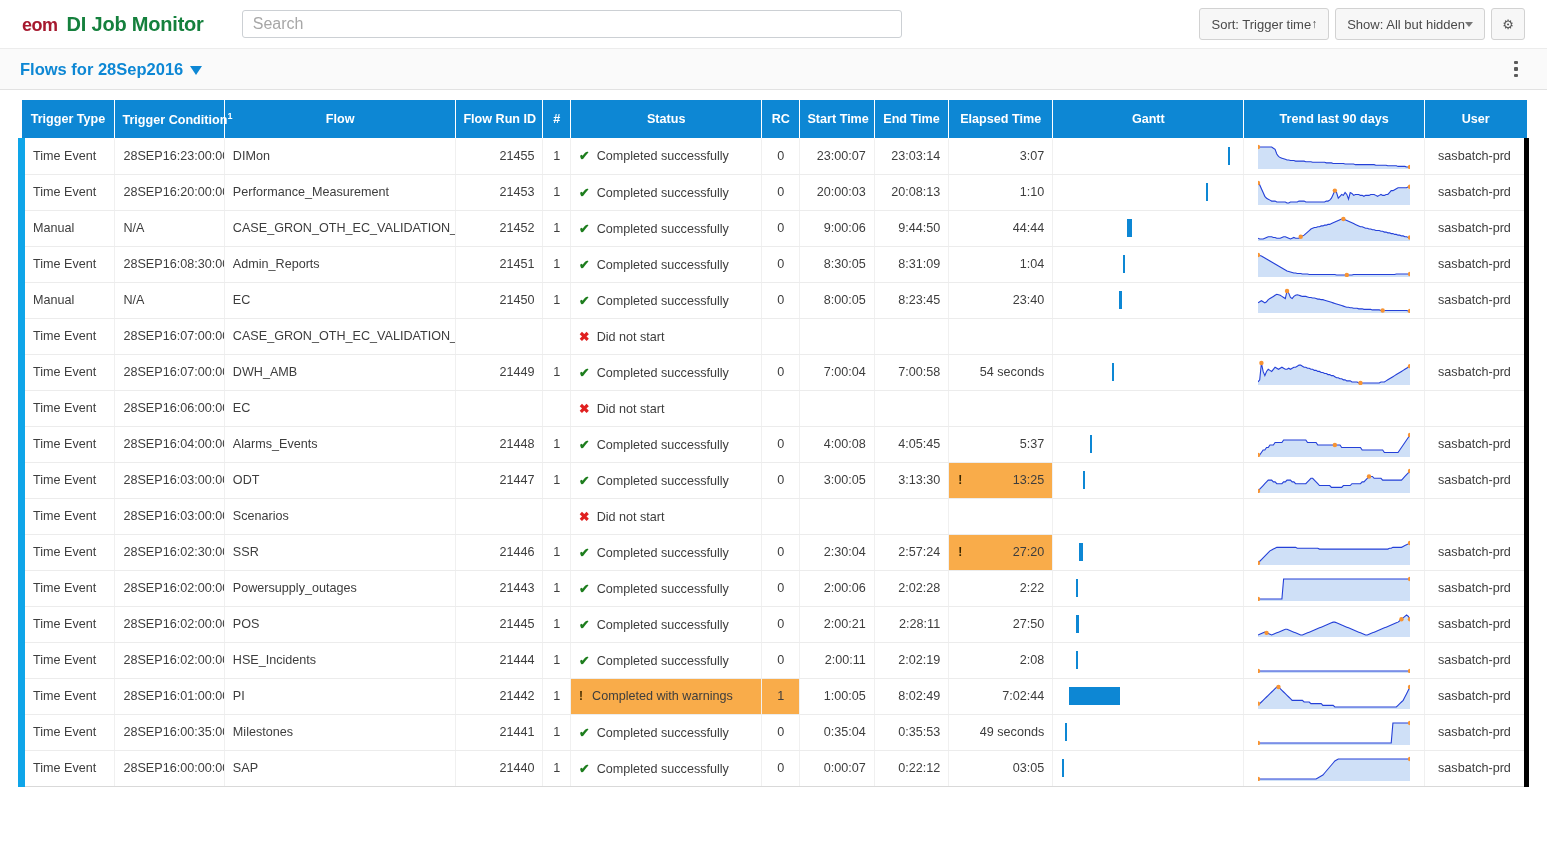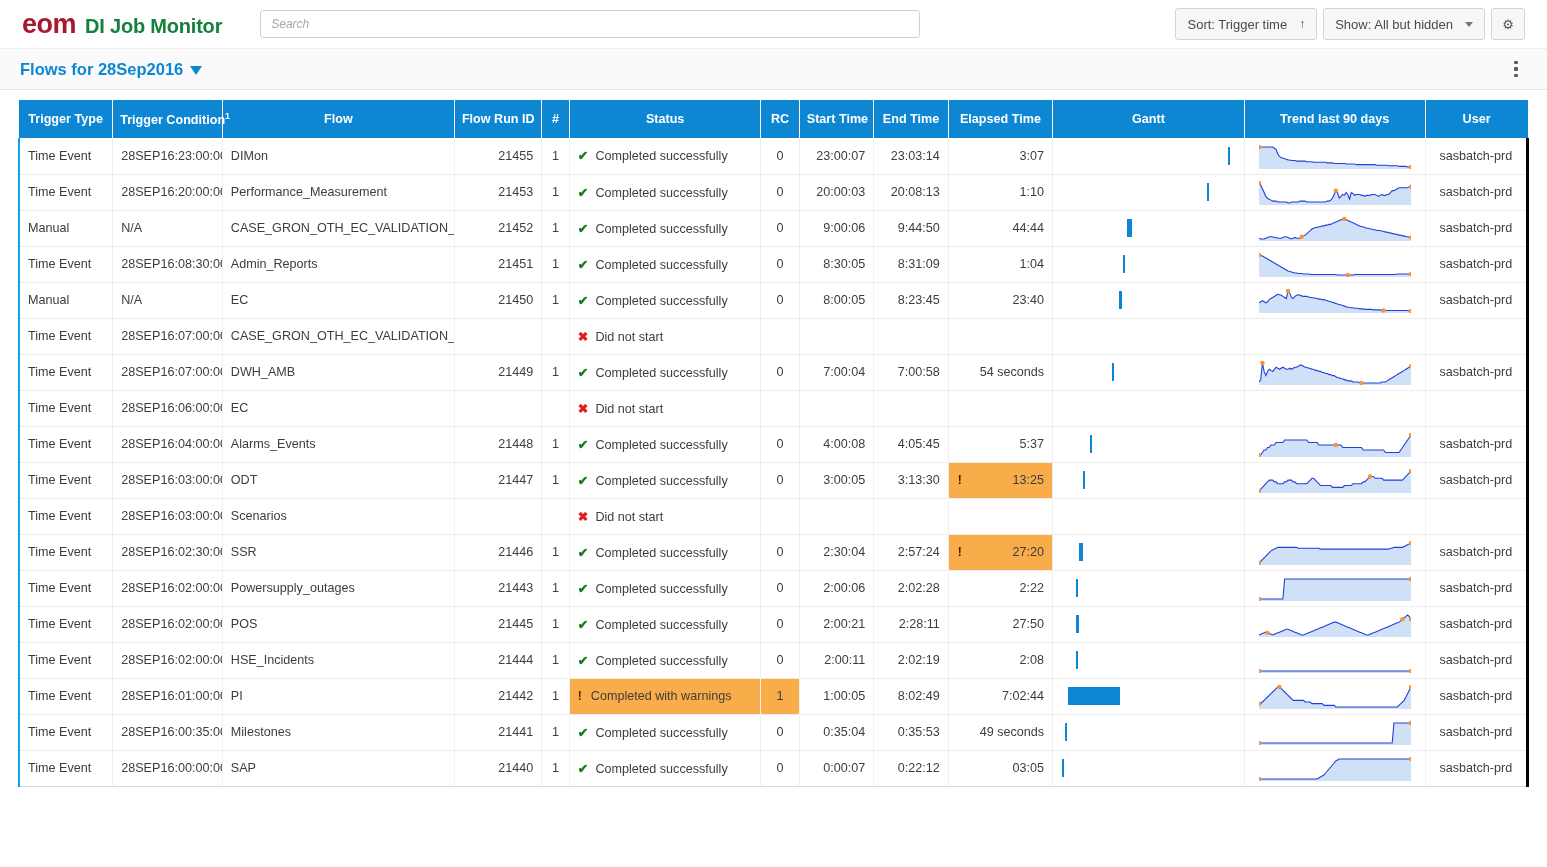--- a/index.html
+++ b/index.html
@@ -24,21 +24,21 @@
     padding: 0 22px;
     box-sizing: border-box;
     background: #ffffff;
   }
   .brand {
     display: flex;
     align-items: baseline;
     white-space: nowrap;
   }
   .brand-eom {
-    font-size: 27px;
+    font-size: 18px;
     font-weight: bold;
     color: #a6192e;
     letter-spacing: -0.5px;
   }
   .brand-title {
     font-size: 20px;
     font-weight: bold;
     color: #15803d;
     margin-left: 9px;
     letter-spacing: -0.2px;
@@ -46,48 +46,46 @@
   .search-wrap {
     margin-left: 38px;
     flex: 0 0 auto;
   }
   .search-input {
     width: 660px;
     height: 28px;
     border: 1px solid #ccd0d4;
     border-radius: 3px;
     padding: 8px 10px;
-    font-size: 12px;
+    font-size: 16px;
     font-family: "Liberation Sans", sans-serif;
     color: #444;
     background: #fff;
     box-sizing: border-box;
     outline: none;
-    font-style: italic;
   }
   .search-input::placeholder { color: #a7a7a7; }
 
   .topbar-right {
     margin-left: auto;
     display: flex;
     align-items: center;
     gap: 6px;
   }
   .btn {
     height: 30px;
     border: 1px solid #d2d2d2;
     background: #f7f7f7;
     border-radius: 3px;
     font-size: 13px;
     font-family: "Liberation Sans", sans-serif;
     color: #4a4a4a;
     padding: 0 11px;
     display: inline-flex;
     align-items: center;
-    gap: 12px;
     cursor: pointer;
     white-space: nowrap;
   }
   .btn-icon-only {
     width: 32px;
     padding: 0;
     justify-content: center;
     gap: 0;
   }
   .arrow-up { font-size: 12px; color: #555; }
@@ -178,22 +176,22 @@
     height: 36px;
     border-bottom: 1px solid #ececec;
     border-right: 1px solid #f0f0f0;
     padding: 0 8px;
     box-sizing: border-box;
     vertical-align: middle;
     color: #3d3d3d;
     white-space: nowrap;
     overflow: hidden;
   }
-  table.jobs tbody tr td:first-child { border-left: 2px solid #0ea5e9; }
-  table.jobs tbody tr td:last-child { border-right: 3px solid #000000; margin-top: 7px; }
+  table.jobs tbody tr td:first-child { border-left: 7px solid #0ea5e9; }
+  table.jobs tbody tr td:last-child { border-right: 5px solid #000000; margin-top: 7px; }
   table.jobs tbody tr:last-child td { border-bottom: 1px solid #d9d9d9; }
 
   .c-trigger-type { color: #6d6d6d; }
   .c-trigger-cond { color: #6d6d6d; }
   .c-flow { color: #1f1f1f; }
   .num { text-align: right; }
   .ctr { text-align: center; }
 
   .status-cell { padding-left: 18px; }
   .status-ok { color: #3c3c3c; }

